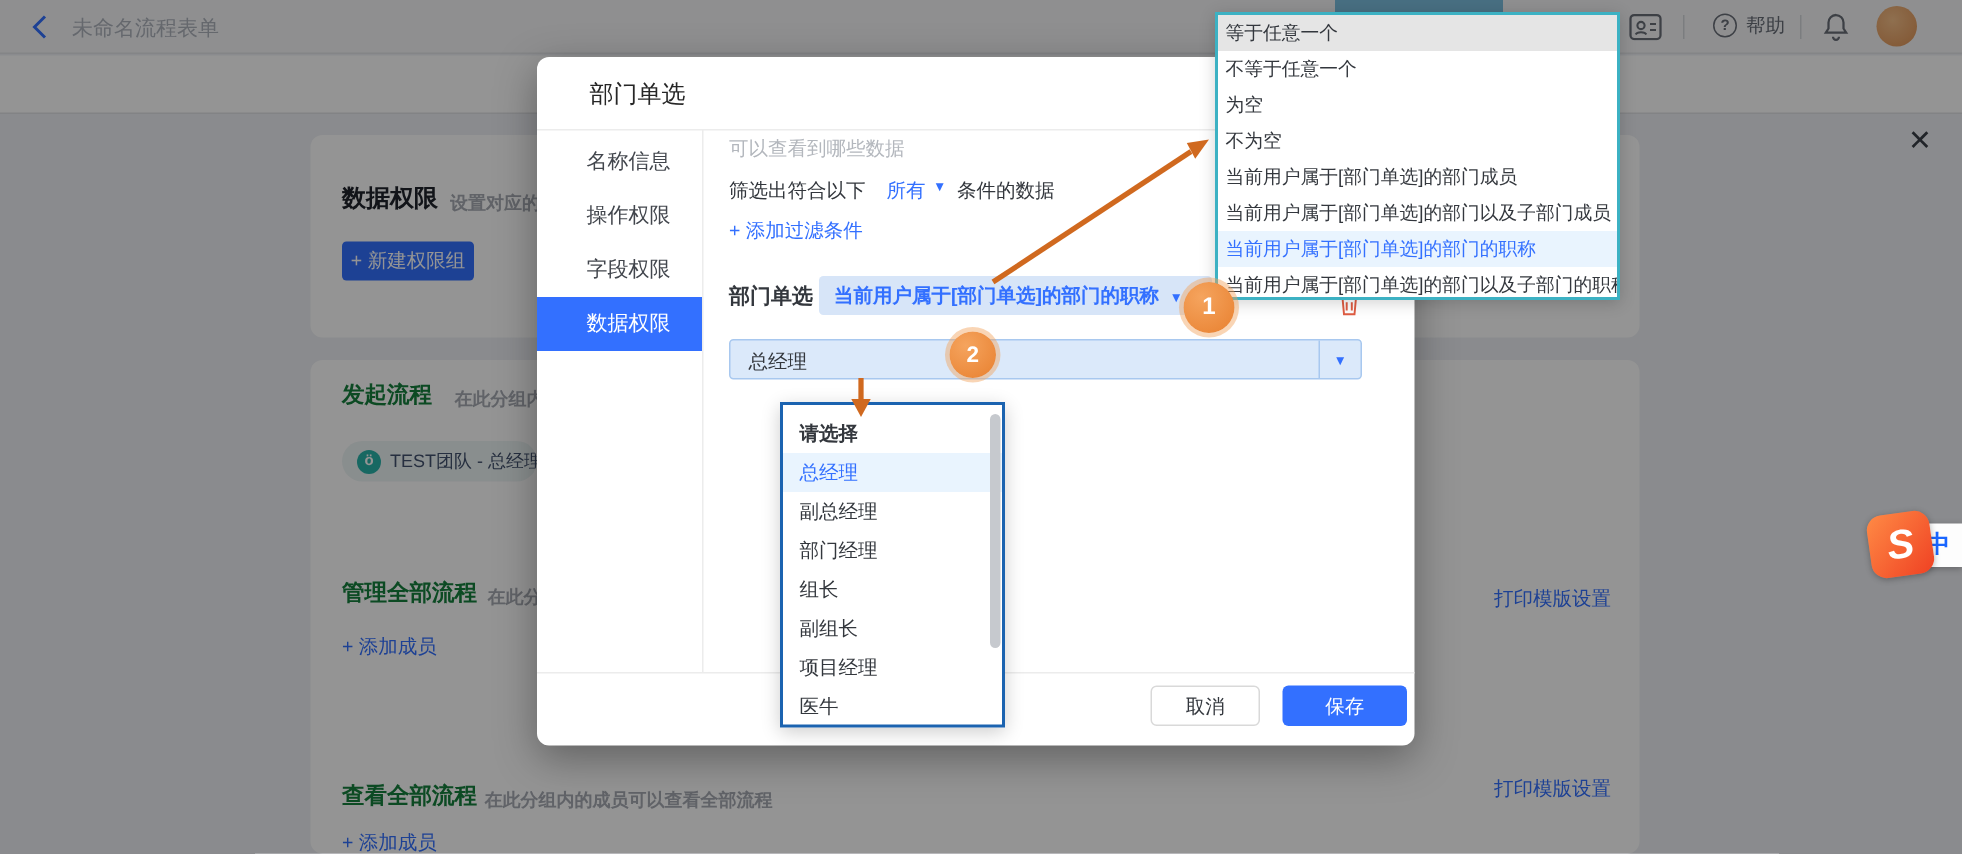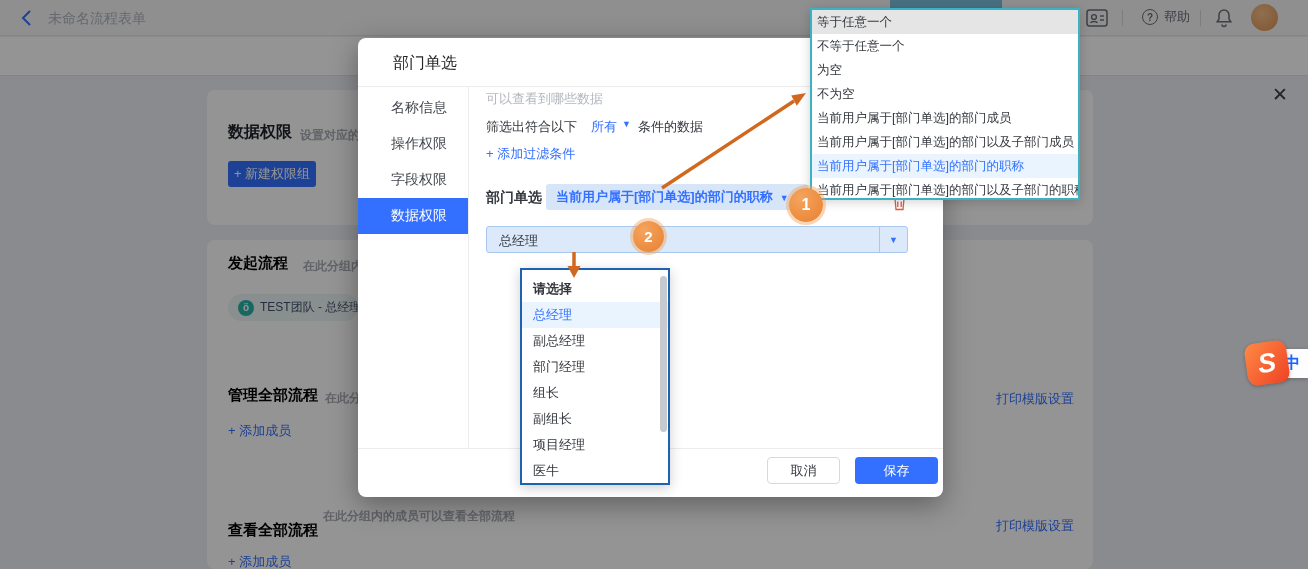--- a/index.html
+++ b/index.html
@@ -23,21 +23,21 @@
   .publish-stub { left:890px; top:0; width:112px; height:24px; border-radius:0 0 12px 12px; background:#7cc0e0; }
 
   .strip { left:0; top:37px; width:1308px; height:39px; background:#ffffff; border-bottom:1px solid #e0e2e6; }
   .strip-close { left:1268px; top:45px; width:24px; height:24px; font-size:19px; color:#3a3f47; display:flex; align-items:center; justify-content:center; cursor:pointer; }
 
   .card { background:#ffffff; border-radius:8px; }
   .card1 { left:207px; top:90px; width:886px; height:135px; }
   .card2 { left:207px; top:240px; width:886px; height:329px; }
 
   .sec-title { font-size:16px; font-weight:bold; color:#20242b; }
-  .sec-title2 { font-size:15px; font-weight:bold; color:#000000; }
+  .sec-title2 { font-size:15px; font-weight:bold; color:#15803d; }
   .sec-desc { font-size:12px; color:#a7abb3; white-space:nowrap; overflow:hidden;font-weight:bold; }
   .blue-link { font-size:13px; color:#3370ff; white-space:nowrap; cursor:pointer; }
   .primary-btn { background:#3370ff; color:#fff; border:none; border-radius:3px; font-size:13px; display:flex; align-items:center; justify-content:center; cursor:pointer; }
   .chip { left:228px; top:294px; width:130px; height:27px; background:#edf4f5; border-radius:14px; display:flex; align-items:center; gap:6px; padding:0 10px; overflow:hidden; }
   .chip-ico { width:16px; height:16px; min-width:16px; border-radius:50%; background:#29b3aa; color:#fff; font-size:10px; font-weight:bold; display:flex; align-items:center; justify-content:center; }
   .chip-txt { font-size:12px; color:#42526e; white-space:nowrap; }
 
   
   .overlay { left:0; top:0; width:1308px; height:569px; background:rgba(0,0,0,0.42); z-index:50; }
 
@@ -148,21 +148,21 @@
   <span class="chip-ico">ö</span>
   <span class="chip-txt">TEST团队 - 总经理</span>
 </div>
 
 <div class="abs sec-title2" style="left:228px;top:386px">管理全部流程</div>
 <div class="abs sec-desc" style="left:325px;top:390px;width:33px">在此分组内</div>
 <div class="abs blue-link" style="left:996px;top:390px">打印模版设置</div>
 <div class="abs blue-link" style="left:228px;top:422px">+ 添加成员</div>
 
 <div class="abs sec-title2" style="left:228px;top:521px">查看全部流程</div>
-<div class="abs sec-desc" style="left:323px;top:508px;width:230px">在此分组内的成员可以查看全部流程</div>
+<div class="abs sec-desc" style="left:323px;top:525px;width:230px">在此分组内的成员可以查看全部流程</div>
 <div class="abs blue-link" style="left:996px;top:517px">打印模版设置</div>
 <div class="abs blue-link" style="left:228px;top:553px">+ 添加成员</div>
 
 <div class="abs overlay"></div>
 
 <div class="abs modal">
   <div class="abs m-title">部门单选</div>
   <div class="abs m-divider"></div>
   <div class="abs m-rail-divider"></div>
 

